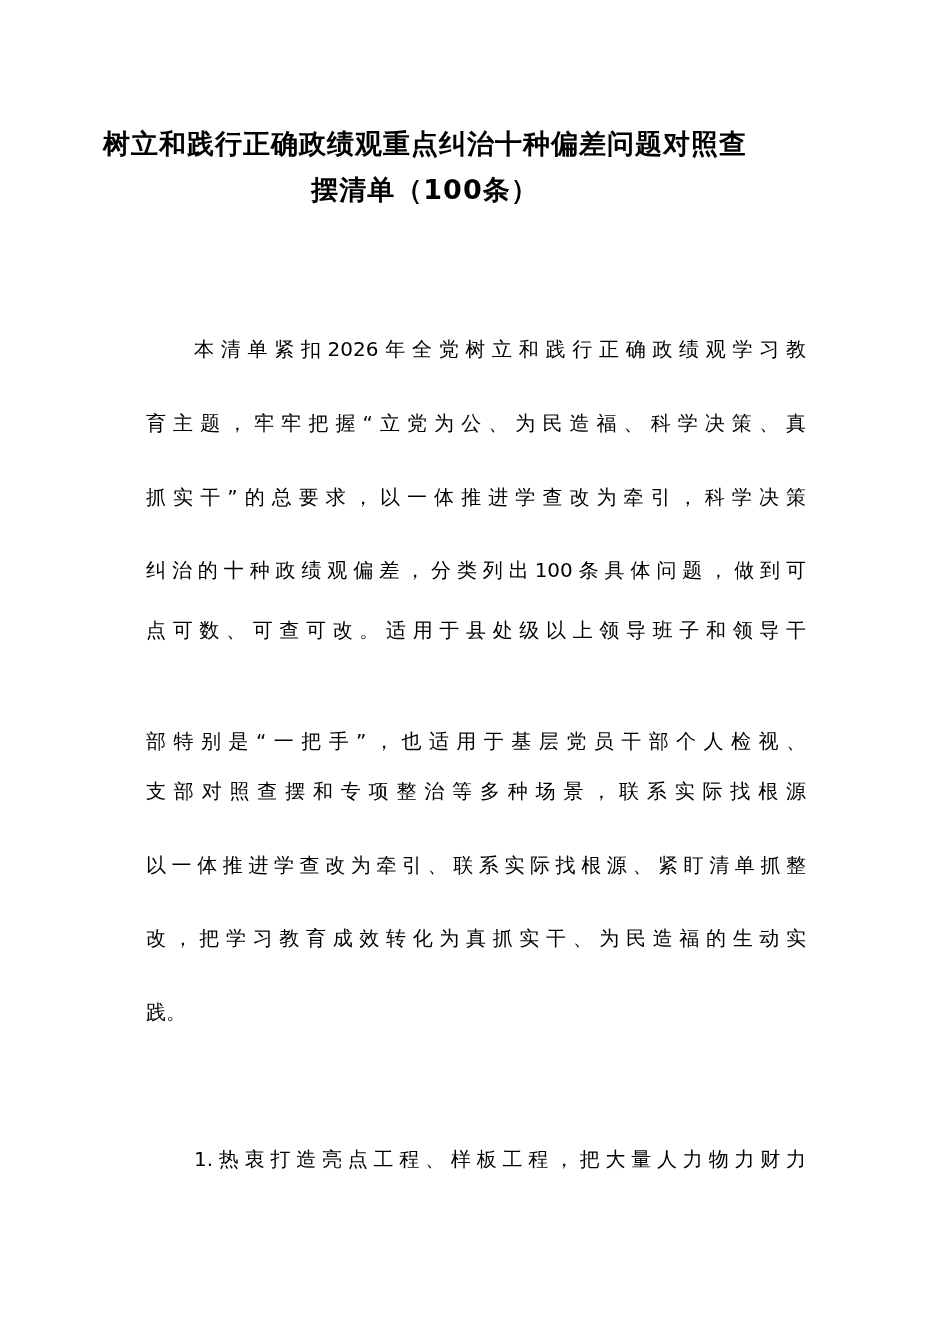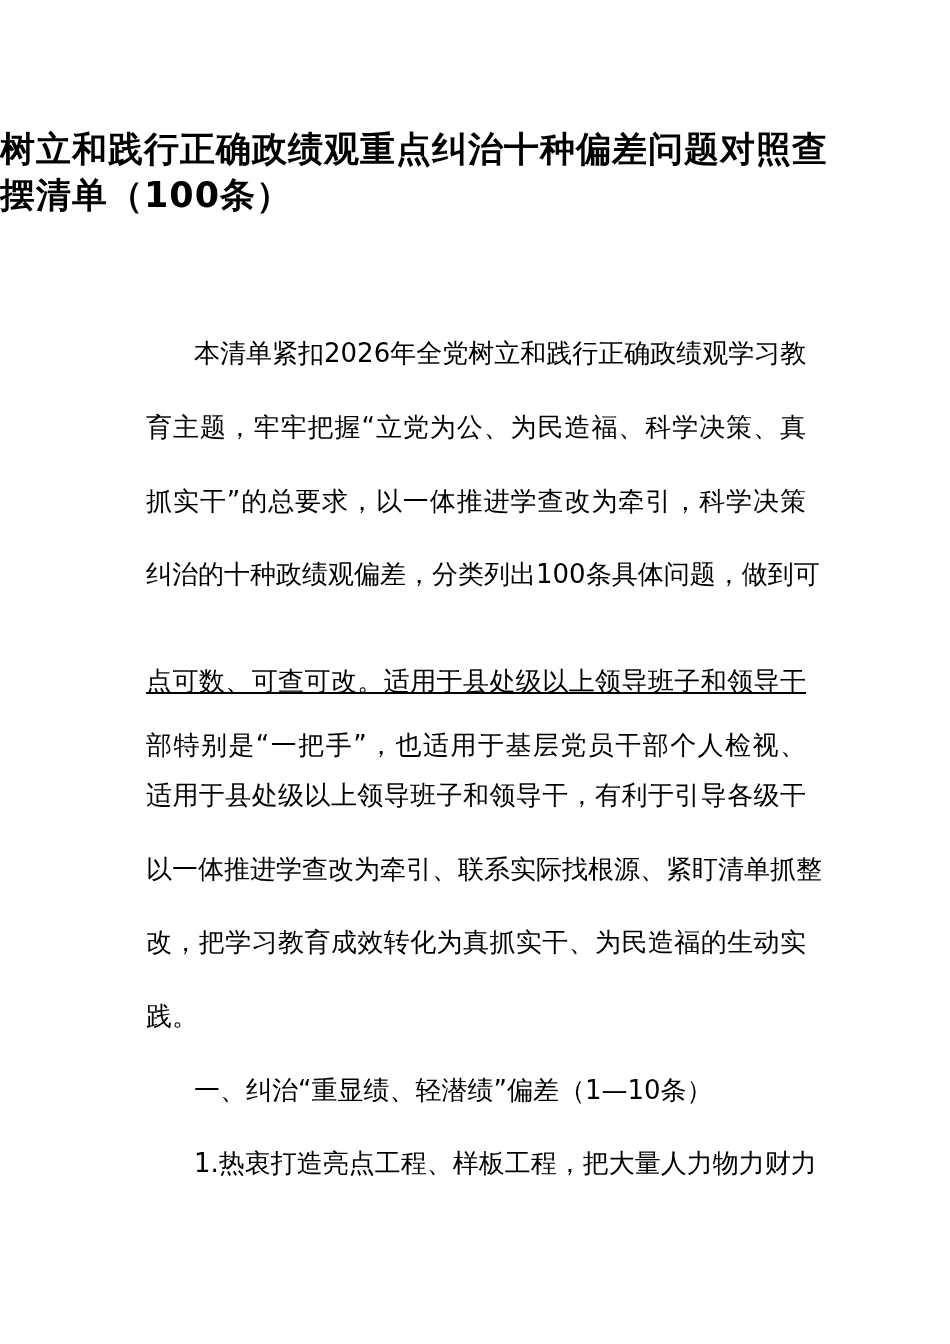--- a/index.html
+++ b/index.html
@@ -20,30 +20,31 @@
       left: 0;
       top: 0;
       width: 950px;
       height: 1344px;
       background: #ffffff;
     }
     .title-line {
       position: absolute;
       left: 0;
       width: 850px;
-      font-size: 35px;
+      text-align: center;
+      font-size: 27px;
       font-weight: bold;
       letter-spacing: 1px;
       white-space: nowrap;
     }
     .body-line {
       position: absolute;
       left: 146px;
       width: 660px;
-      font-size: 26px;
+      font-size: 20px;
       white-space: nowrap;
       text-align: justify;
       text-align-last: justify;
     }
     .body-line.last {
       text-align-last: left;
     }
     .body-line.indent {
       left: 194px;
       width: 612px;
@@ -59,24 +60,23 @@
 
 <div class="page">
 
   <div class="title-line" style="top:126px;">树立和践行正确政绩观重点纠治十种偏差问题对照查</div>
   <div class="title-line" style="top:172px;">摆清单（100条）</div>
 
   <div class="body-line indent" style="top:336px;">本清单紧扣2026年全党树立和践行正确政绩观学习教</div>
   <div class="body-line" style="top:410px;">育主题，牢牢把握“立党为公、为民造福、科学决策、真</div>
   <div class="body-line" style="top:484px;">抓实干”的总要求，以一体推进学查改为牵引，科学决策</div>
   <div class="body-line" style="top:557px;">纠治的十种政绩观偏差，分类列出100条具体问题，做到可</div>
-  <div class="body-line" style="top:664px;text-decoration:underline;">点可数、可查可改。适用于县处级以上领导班子和领导干</div>
+  <div class="body-line" style="top:617px;">点可数、可查可改。适用于县处级以上领导班子和领导干</div>
   <div class="body-line" style="top:728px;">部特别是“一把手”，也适用于基层党员干部个人检视、</div>
-  <div class="body-line" style="top:778px;">适用于县处级以上领导班子和领导干，有利于引导各级干</div>
+  <div class="body-line" style="top:778px;">支部对照查摆和专项整治等多种场景，联系实际找根源</div>
   <div class="body-line" style="top:852px;">以一体推进学查改为牵引、联系实际找根源、紧盯清单抓整</div>
   <div class="body-line" style="top:925px;">改，把学习教育成效转化为真抓实干、为民造福的生动实</div>
   <div class="body-line last" style="top:999px;">践。</div>
 
-  <div class="body-line heading" style="top:1073px;">一、纠治“重显绩、轻潜绩”偏差（1—10条）</div>
 
   <div class="body-line indent" style="top:1146px;">1.热衷打造亮点工程、样板工程，把大量人力物力财力</div>
 
 </div>
 
 </body></html>

